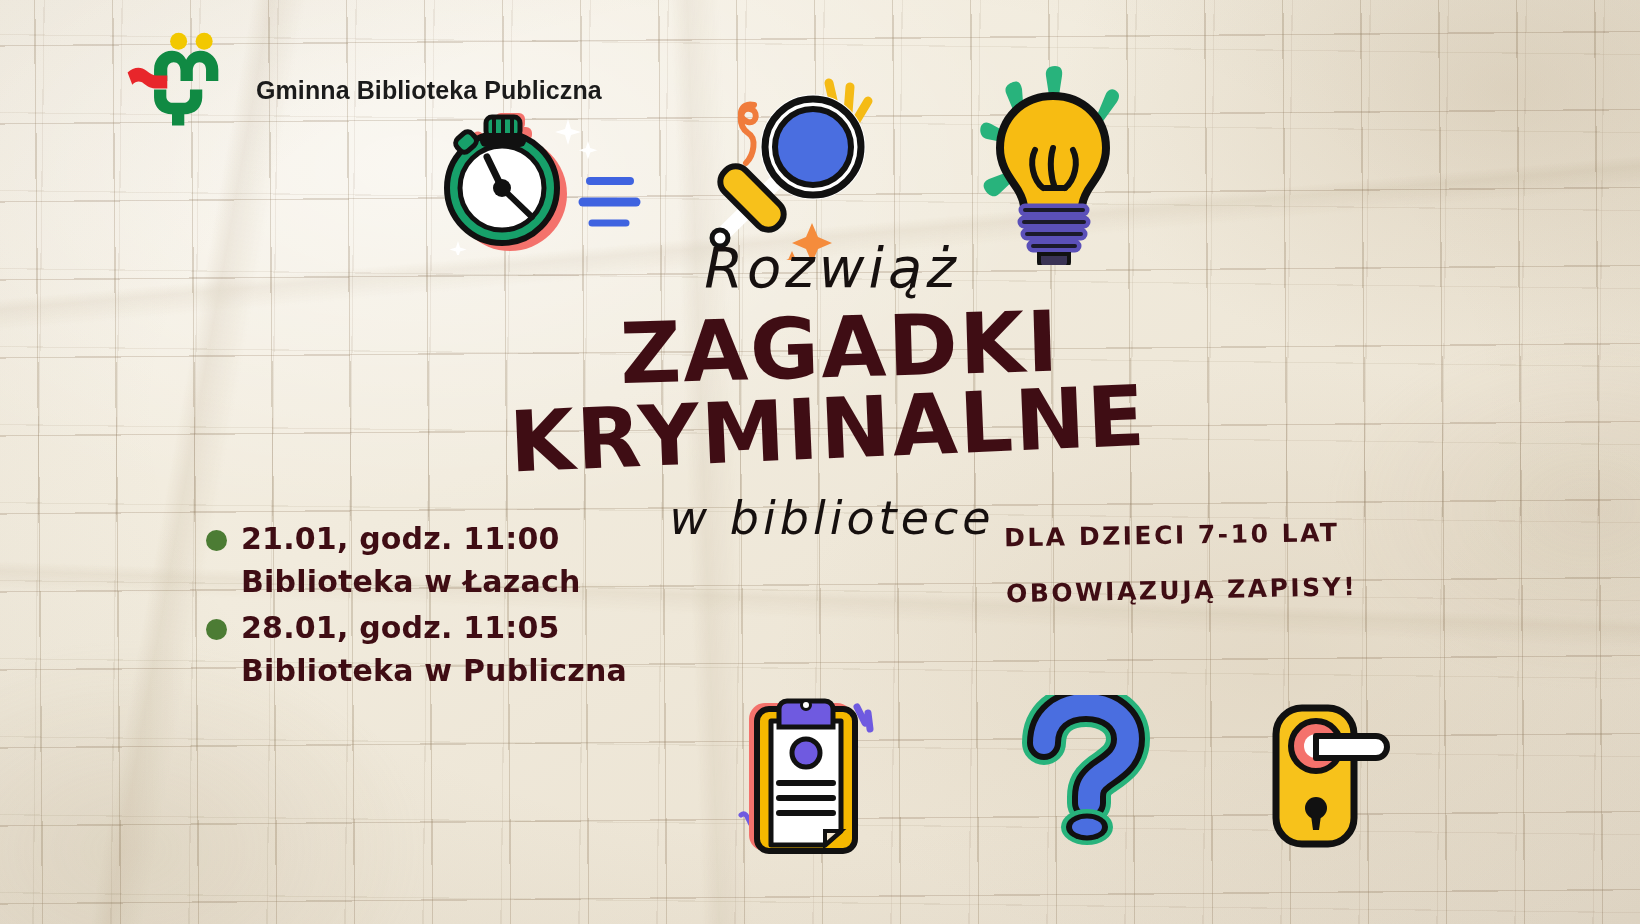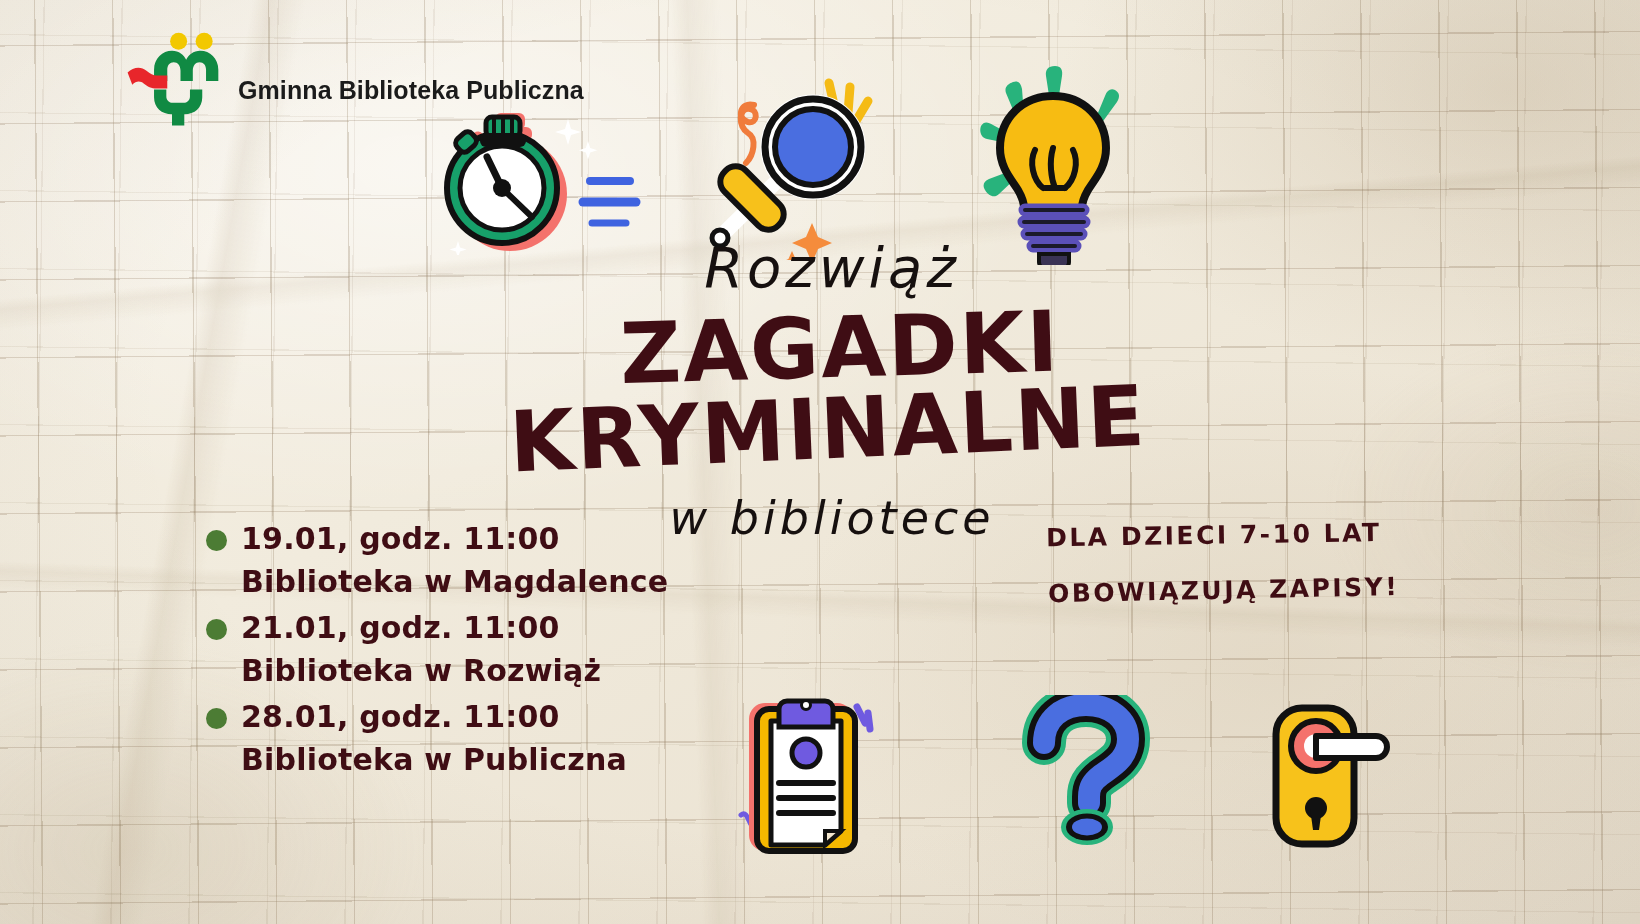--- a/index.html
+++ b/index.html
@@ -45,21 +45,21 @@
       radial-gradient(ellipse 380px 260px at 97% 55%, rgba(198,182,158,.35), rgba(0,0,0,0) 70%);
   }
   .vignette{
     position:absolute;inset:0;pointer-events:none;
     background:radial-gradient(ellipse 1200px 760px at 50% 45%, rgba(0,0,0,0) 55%, rgba(120,100,70,.10) 100%);
   }
 
   
   .logo-block{position:absolute;left:120px;top:30px;display:flex;align-items:center;gap:14px;}
   .logo-mark{width:104px;height:104px;flex:0 0 auto;}
-  .logo-text{display:flex;flex-direction:column;line-height:1.12;padding-top:16px;}
+  .logo-text{display:flex;flex-direction:column;line-height:1.12;padding-top:16px;margin-left:18px;}
   .logo-l1{font-size:25px;font-weight:700;color:#1b1b1b;letter-spacing:.1px;}
   .logo-l2{font-size:22px;font-weight:400;color:#5a5a5a;letter-spacing:.2px;}
 
   
   .icon{position:absolute;}
   #stopwatch{left:440px;top:105px;width:210px;height:150px;}
   #magnifier{left:700px;top:75px;width:175px;height:185px;}
   #bulb{left:955px;top:60px;width:195px;height:205px;}
   #clipboard{left:725px;top:695px;width:150px;height:160px;}
   #question{left:1020px;top:695px;width:135px;height:150px;}
@@ -93,21 +93,21 @@
   .ev-date-txt{
     font-family:"DejaVu Sans", sans-serif;font-weight:700;font-size:30px;
     color:#3f0d14;letter-spacing:.2px;line-height:1.42;
   }
   .ev-place{
     font-family:"DejaVu Sans", sans-serif;font-weight:700;font-size:30px;
     color:#3f0d14;letter-spacing:.2px;line-height:1.42;margin-left:35px;
   }
 
   
-  .notes{position:absolute;left:1046px;top:522px;width:420px;}
+  .notes{position:absolute;left:1004px;top:522px;width:420px;}
   .note{
     font-family:"DejaVu Sans", sans-serif;font-weight:700;font-size:25px;
     color:#3f0d14;letter-spacing:2.5px;line-height:1;
     text-transform:uppercase;
   }
   .note.n1{transform:rotate(-.9deg);}
   .note.n2{margin-top:30px;transform:rotate(-1.2deg) translateX(2px);}
 </style>
 </head>
 <body>
@@ -246,35 +246,28 @@
     <div class="h-rozwiaz">Rozwiąż</div>
     <div class="h-big h-l1">ZAGADKI</div>
     <div class="h-big h-l2">KRYMINALNE</div>
     <div class="h-biblio">w bibliotece</div>
   </div>
 
   <div class="schedule">
     <div class="ev">
       <div class="ev-date">
         <span class="dot"></span>
-        <span class="ev-date-txt">19.01, godz. 11:00</span>
+        <span class="ev-date-txt">21.01, godz. 11:00</span>
       </div>
-      <div class="ev-place">Biblioteka  w Magdalence</div>
+      <div class="ev-place">Biblioteka w Łazach</div>
     </div>
     <div class="ev">
       <div class="ev-date">
         <span class="dot"></span>
-        <span class="ev-date-txt">21.01, godz. 11:00</span>
-      </div>
-      <div class="ev-place">Biblioteka w Rozwiąż</div>
-    </div>
-    <div class="ev">
-      <div class="ev-date">
-        <span class="dot"></span>
-        <span class="ev-date-txt">28.01, godz. 11:00</span>
+        <span class="ev-date-txt">28.01, godz. 11:05</span>
       </div>
       <div class="ev-place">Biblioteka w Publiczna</div>
     </div>
   </div>
 
   <div class="notes">
     <div class="note n1">DLA DZIECI 7-10 LAT</div>
     <div class="note n2">OBOWIĄZUJĄ ZAPISY!</div>
   </div>
 

